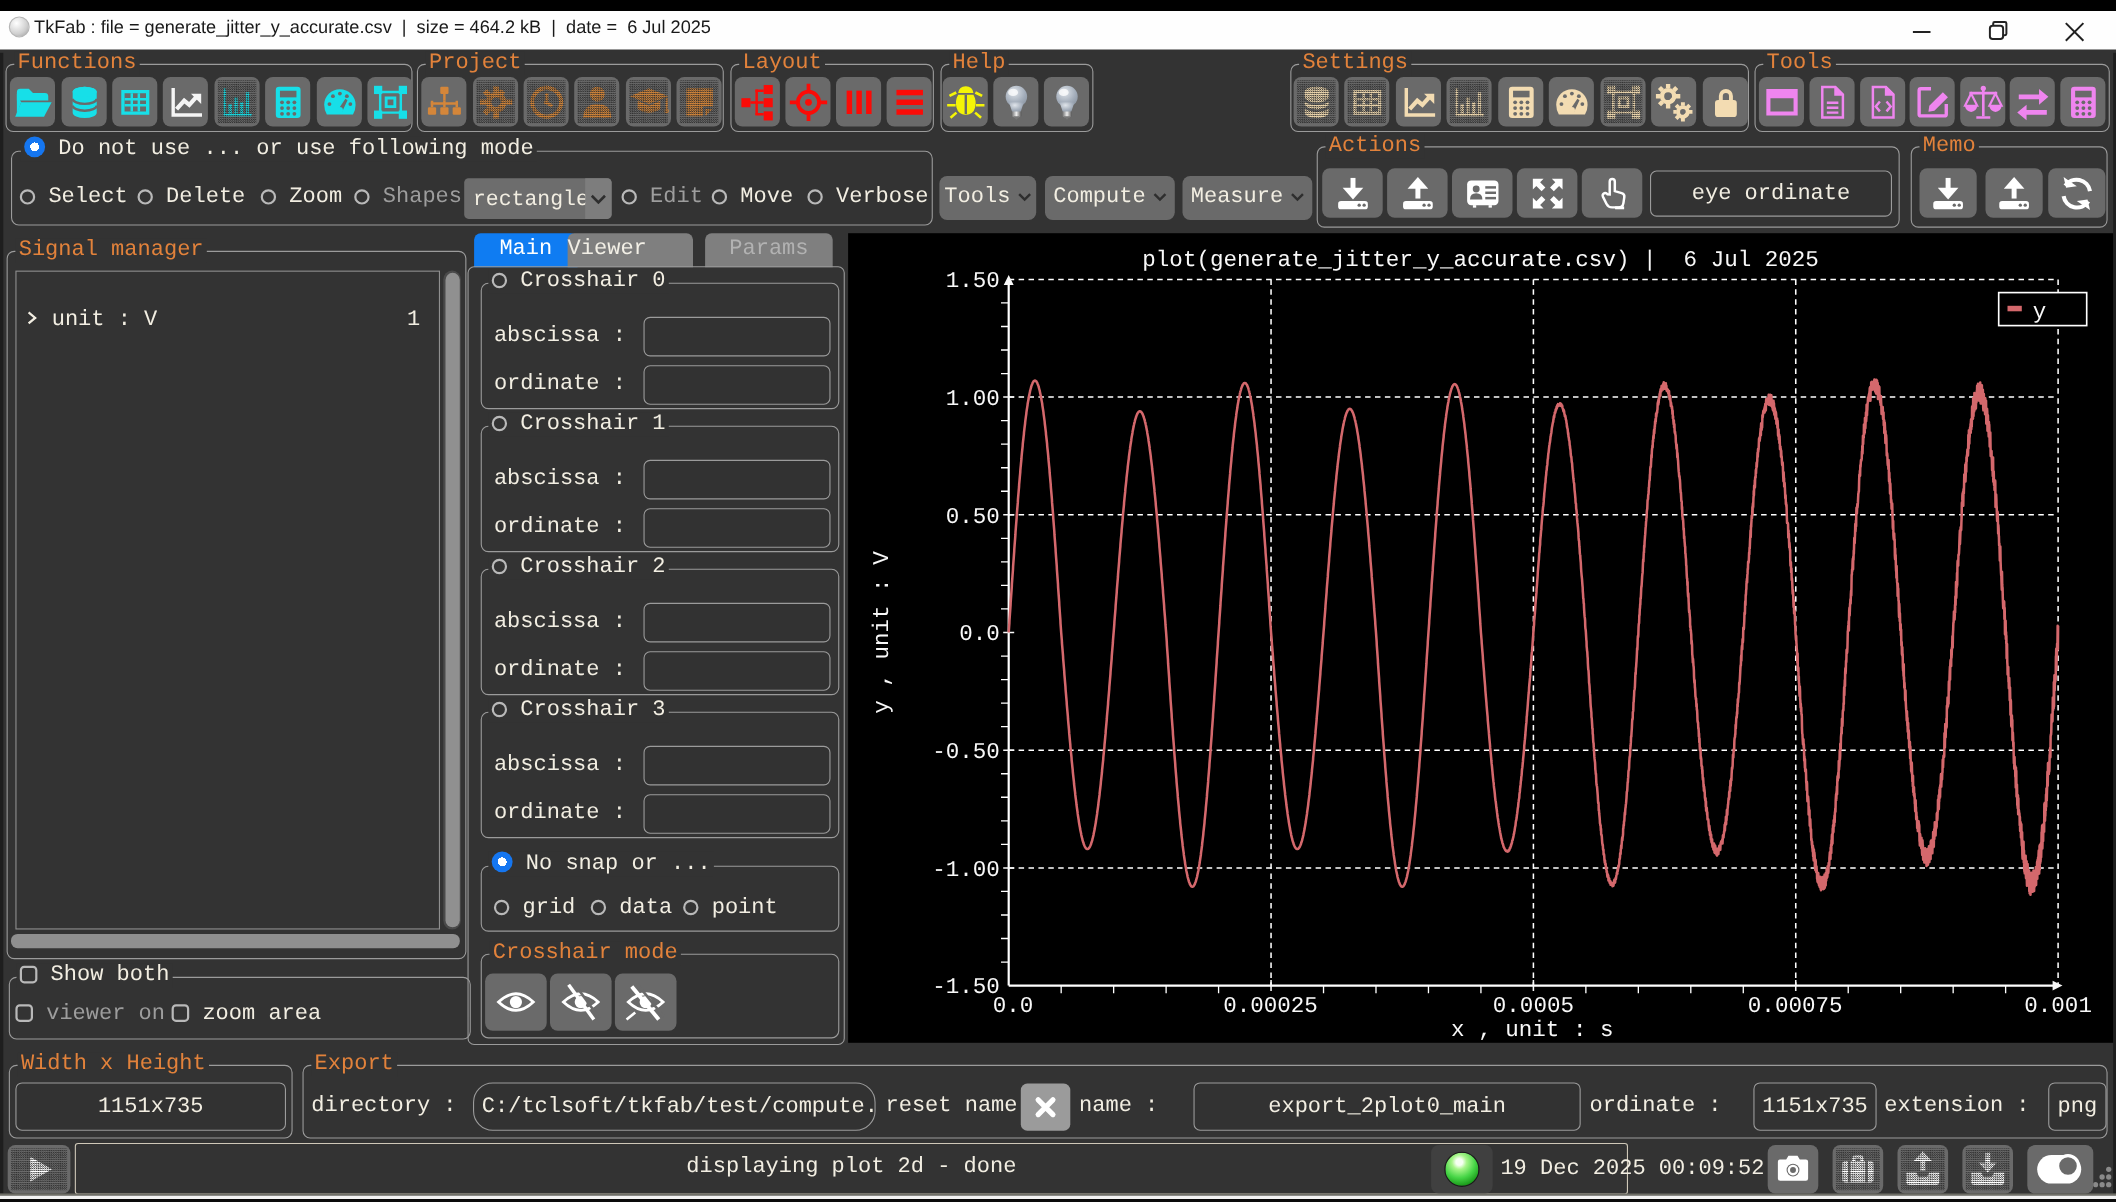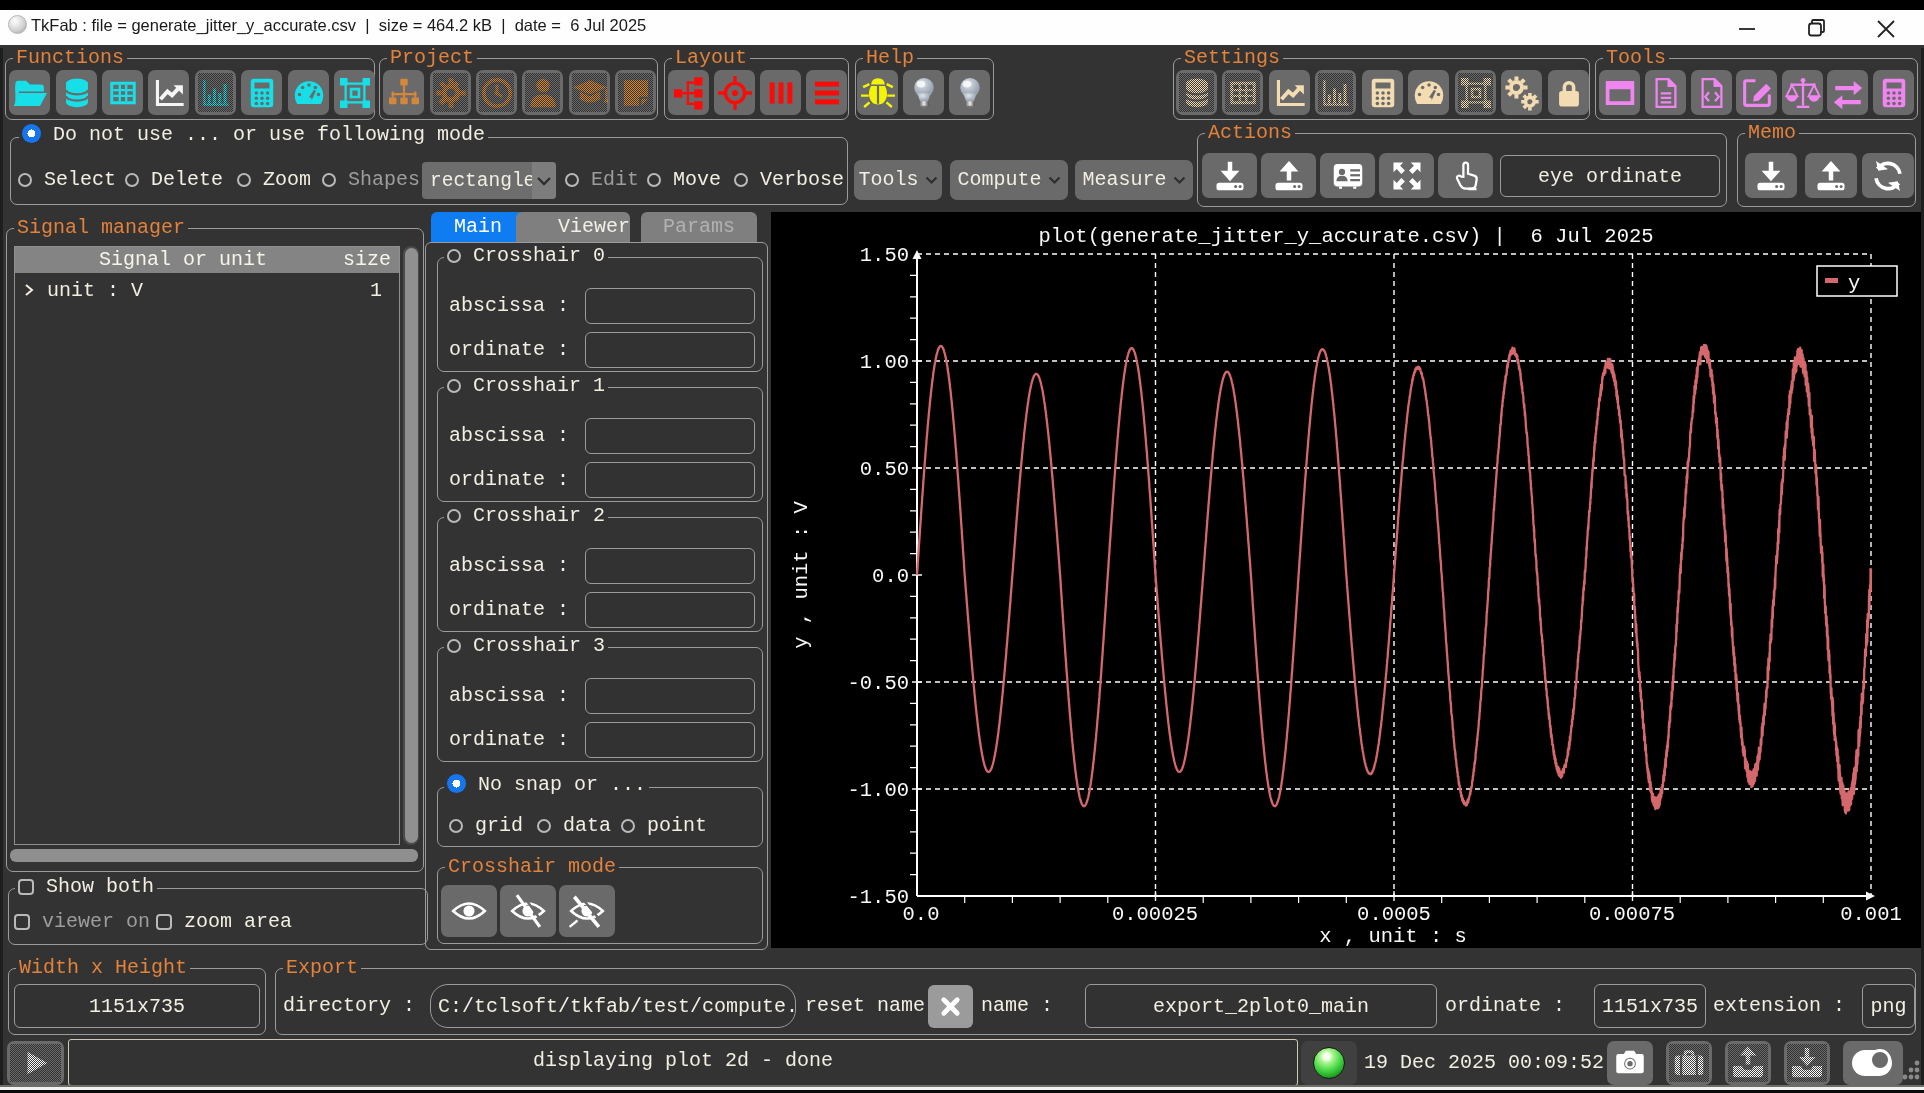--- a/index.html
+++ b/index.html
@@ -592,24 +592,20 @@
   </div>
 <div class="btn" style="left:1862px;top:153px;width:52px;height:45px;color:#fff">
     <svg class="ic" width="36" height="36">
       <use href="#i-refresh"></use>
     </svg>
   </div>
 <div class="lf" style="left:6px;top:228px;width:418px;height:644px;">
     <div class="cap">Signal manager</div>
   </div>
 <div class="abs" style="left:14px;top:246px;width:386px;height:599px;border:1px solid #8f8f8f;background:#333;">
-  <div class="abs" style="left:0;top:0;right:0;height:26px;background:#848484;color:#f7f4ea;">
-    <span style="position:absolute;left:84px;top:1px;">Signal or unit</span>
-    <span style="position:absolute;left:328px;top:1px;">size</span>
-  </div>
   <div class="abs" style="left:8px;top:32px;color:#f2eee2;">
     <svg width="12" height="14" viewBox="0 0 12 14" style="vertical-align:-1px">
         <path d="M3 2l6 5-6 5" stroke="#f2eee2" stroke-width="2" fill="none"></path>
       </svg>
     unit : V</div>
   <div class="abs" style="left:355px;top:32px;">1</div>
 </div>
 <div class="abs" style="left:403px;top:246px;width:16px;height:599px;background:#4a4a4a;border-radius:8px;">
   <div class="abs" style="left:1.5px;top:2px;width:13px;height:595px;background:#909090;border-radius:7px;"></div>
 </div>
@@ -644,21 +640,21 @@
   </div>
 <div class="lbl" style="left:1445px;top:995px;">ordinate :</div>
 <div class="entry" style="left:1594px;top:984px;width:112px;height:44px;">
     <span class="ctr">1151x735</span>
   </div>
 <div class="lbl" style="left:1713px;top:995px;">extension :</div>
 <div class="entry" style="left:1862px;top:984px;width:53px;height:44px;">
     <span class="ctr">png</span>
   </div>
 <div class="abs" style="left:431px;top:212px;width:94px;height:31px;background:#0f7cf2;border-radius:6px 6px 0 0;text-align:center;line-height:30px;color:#fff;">Main</div>
-<div class="abs" style="left:516px;top:212px;width:114px;height:31px;background:#7f7f7f;border-radius:6px 6px 0 0;text-align:right;line-height:30px;color:#f2efe6;">Viewer</div>
+<div class="abs" style="left:516px;top:212px;width:114px;height:31px;background:#7f7f7f;border-radius:6px 6px 0 0;text-align:left;line-height:30px;color:#f2efe6;">Viewer</div>
 <div class="abs" style="left:641px;top:212px;width:116px;height:31px;background:#7f7f7f;border-radius:6px 6px 0 0;text-align:center;line-height:30px;color:#b2b2b2;">Params</div>
 <div class="abs" style="left:425px;top:242px;width:343px;height:708px;border:1px solid #9b9b9b;border-radius:6px;"></div>
 <div class="lf" style="left:437px;top:257px;width:326px;height:115px;">
     <div class="cap capw" style="top:-13px;left:6px;"><span class="radio"></span> Crosshair 0</div>
   </div>
 <div class="lbl" style="left:449px;top:295px;">abscissa :</div>
 <div class="entry" style="left:585px;top:288px;width:170px;height:36px;"></div>
 <div class="lbl" style="left:449px;top:339px;">ordinate :</div>
 <div class="entry" style="left:585px;top:332px;width:170px;height:36px;"></div>
 <div class="lf" style="left:437px;top:387px;width:326px;height:115px;">
@@ -742,21 +738,21 @@
   <rect x="1054" y="66" width="13" height="5" fill="#d4686c"></rect>
   <text x="1077" y="77" font-family="Liberation Mono, monospace" font-size="20.5px" fill="#f8f8f8">y</text>
 </svg>
 </div>
 
 <div class="btn dith" style="left:7px;top:1041px;width:57px;height:44px;color:#fff">
     <svg class="ic" width="34" height="34">
       <use href="#i-play"></use>
     </svg>
   </div>
-<div class="abs" style="left:68px;top:1039px;width:1230px;height:47px;background:#333;border:1.5px solid #cfc8b8;border-radius:3px;">
+<div class="abs" style="left:68px;top:1039px;width:1412px;height:47px;background:#333;border:1.5px solid #cfc8b8;border-radius:3px;">
   <span class="ctr abs" style="top:9px;">displaying plot 2d - done</span>
 </div>
 <div class="abs" style="left:1301px;top:1041px;width:56px;height:44px;background:#404040;border-radius:7px;"></div>
 <div class="abs" style="left:1313px;top:1047px;width:32px;height:32px;border-radius:50%;background:radial-gradient(circle at 42% 28%, #f6fff2 0 3px, #a8f58a 24%, #46d546 52%, #1a9a1a 78%, #0b660b 100%);border:1px solid #1a1a1a;"></div>
 <div class="lbl" style="left:1364px;top:1052px;">19 Dec 2025 00:09:52</div>
 <div class="btn" style="left:1607px;top:1041px;width:46px;height:44px;color:#fff">
     <svg class="ic" width="33" height="33">
       <use href="#i-camera"></use>
     </svg>
   </div>

